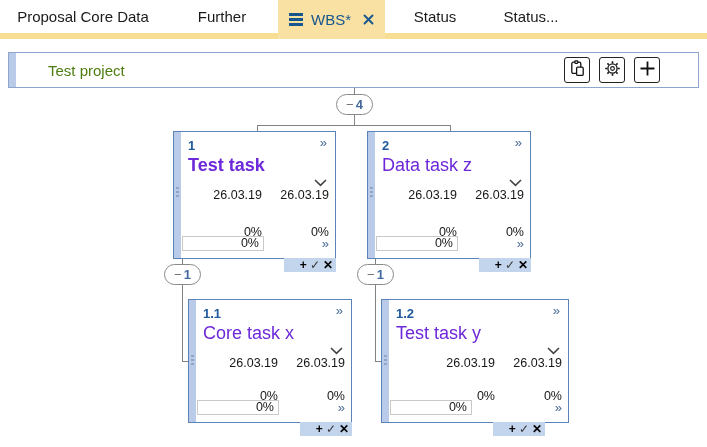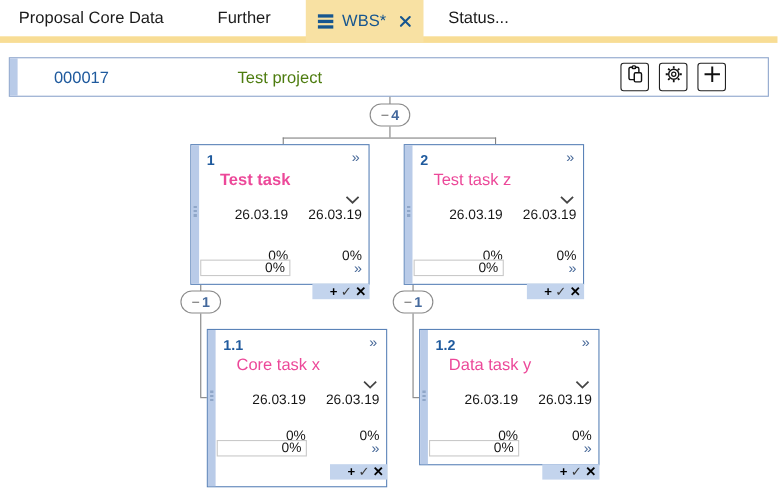--- a/index.html
+++ b/index.html
@@ -40,21 +40,21 @@
           gap:2px; font-size:13px; cursor:pointer; z-index:3; }
   .pill .sgn { color:#6d6d6d; margin-top:-1px; }
   .pill .cnt { color:#44699d; font-weight:bold; }
 
   
   .card { position:absolute; background:#fff; border:1px solid #5b83b8; z-index:2; }
   .card .cstrip { position:absolute; left:0; top:0; bottom:0; width:7px; background:#b9cbe8; }
   .card .grip { position:absolute; left:2px; top:55px; width:3px; height:12px;
                 background:repeating-linear-gradient(#8fa6c8 0 2px, transparent 2px 4px); }
   .card .code { position:absolute; left:14px; top:6px; font-size:13px; font-weight:bold; color:#1f5a9d; }
-  .card .title{ position:absolute; left:26px; top:23px; font-size:15px; color:#ec4899; }
+  .card .title{ position:absolute; left:14px; top:23px; font-size:18px; color:#6d28d9; }
   .card .title.sel { font-weight:bold; }
   .card .more-top { position:absolute; right:8px; top:3px; font-size:13px; color:#4a6b9a; cursor:pointer; }
   .card .chev { position:absolute; right:8px; top:41px; cursor:pointer; }
   .card .d-l { position:absolute; right:73px; top:56px; font-size:12.5px; color:#161616; }
   .card .d-r { position:absolute; right:6px;  top:56px; font-size:12.5px; color:#161616; }
   .card .p-l { position:absolute; right:73px; top:93px; font-size:12.5px; color:#161616; }
   .card .p-r { position:absolute; right:6px;  top:93px; font-size:12.5px; color:#161616; }
   .card .p-in { position:absolute; left:8px; top:104px; width:82px; height:15px; background:#fff;
                 border:1px solid #c9c9c9; font-size:12.5px; color:#161616; text-align:right;
                 padding-right:4px; line-height:13px; cursor:text; }
@@ -83,26 +83,26 @@
           <i></i>
           <i></i>
         </span>
       <span>WBS*</span>
       <span class="tabclose">
         <svg width="11" height="11" viewBox="0 0 11 11">
             <path d="M1.5 1.5 L9.5 9.5 M9.5 1.5 L1.5 9.5" stroke="#17568f" stroke-width="1.9" stroke-linecap="round"></path>
           </svg>
       </span>
     </div>
+    <div class="tab">Status</div>
     <div class="tab">Status...</div>
   </div>
 
   <div class="hdr">
     <div class="hstrip"></div>
-    <div class="pid">000017</div>
     <div class="pname">Test project</div>
     <div class="actions">
       <div class="icon-btn">
         <span>
           <svg width="17" height="17" viewBox="0 0 17 17" fill="none" stroke="#111" stroke-width="1.3">
             <rect x="2.8" y="2.2" width="9" height="11.2" rx="1.5"></rect>
             <rect x="5.8" y="0.9" width="3" height="2.4" rx="0.8" fill="#fff"></rect>
             <rect x="7.6" y="7.2" width="6.6" height="8.2" rx="1.2" fill="#fff"></rect>
           </svg>
         </span>
@@ -176,40 +176,40 @@
     <span class="tb-plus">+</span>
     <span class="tb-check">✓</span>
     <span class="tb-x">✕</span>
   </div>
 
   <div class="card" style="left:367px;top:131px;width:164px;height:128px">
     <div class="cstrip"></div>
     <div class="grip"></div>
     <div class="code">2</div>
     <div class="more-top">»</div>
-    <div class="title">Test task z</div>
+    <div class="title">Data task z</div>
     <div class="chev">
       <svg width="13" height="8" viewBox="0 0 13 8">
           <path d="M1 1 L6.5 6.3 L12 1" fill="none" stroke="#444" stroke-width="1.6"></path>
         </svg>
     </div>
     <div class="d-l">26.03.19</div>
     <div class="d-r">26.03.19</div>
     <div class="p-l">0%</div>
     <div class="p-r">0%</div>
     <div class="p-in">0%</div>
     <div class="more-bot">»</div>
   </div>
   <div class="toolbar" style="left:479px;top:258px">
     <span class="tb-plus">+</span>
     <span class="tb-check">✓</span>
     <span class="tb-x">✕</span>
   </div>
 
-  <div class="card" style="left:188px;top:299px;width:164px;height:144px">
+  <div class="card" style="left:188px;top:299px;width:164px;height:124px">
     <div class="cstrip"></div>
     <div class="grip"></div>
     <div class="code">1.1</div>
     <div class="more-top">»</div>
     <div class="title">Core task x</div>
     <div class="chev">
       <svg width="13" height="8" viewBox="0 0 13 8">
           <path d="M1 1 L6.5 6.3 L12 1" fill="none" stroke="#444" stroke-width="1.6"></path>
         </svg>
     </div>
@@ -219,26 +219,26 @@
     <div class="p-r" style="top:89px">0%</div>
     <div class="p-in" style="top:100px">0%</div>
     <div class="more-bot" style="top:100px">»</div>
   </div>
   <div class="toolbar" style="left:300px;top:422px">
     <span class="tb-plus">+</span>
     <span class="tb-check">✓</span>
     <span class="tb-x">✕</span>
   </div>
 
-  <div class="card" style="left:381px;top:299px;width:164px;height:124px">
+  <div class="card" style="left:381px;top:299px;width:188px;height:124px">
     <div class="cstrip"></div>
     <div class="grip"></div>
     <div class="code">1.2</div>
     <div class="more-top">»</div>
-    <div class="title">Data task y</div>
+    <div class="title">Test task y</div>
     <div class="chev">
       <svg width="13" height="8" viewBox="0 0 13 8">
           <path d="M1 1 L6.5 6.3 L12 1" fill="none" stroke="#444" stroke-width="1.6"></path>
         </svg>
     </div>
     <div class="d-l">26.03.19</div>
     <div class="d-r">26.03.19</div>
     <div class="p-l" style="top:89px">0%</div>
     <div class="p-r" style="top:89px">0%</div>
     <div class="p-in" style="top:100px">0%</div>

